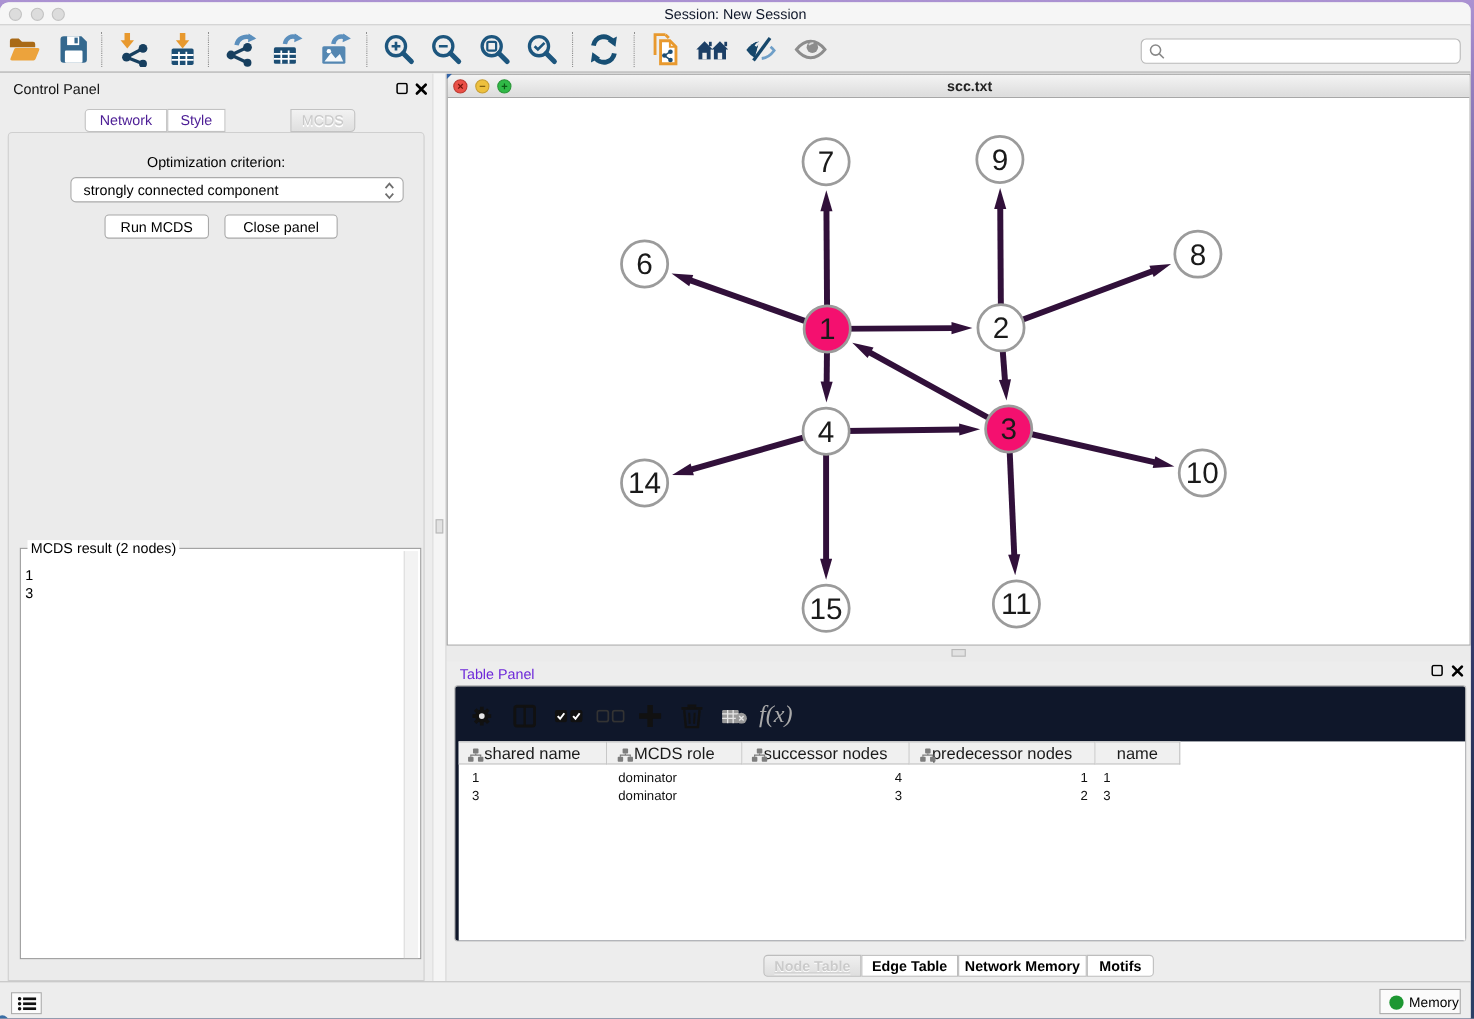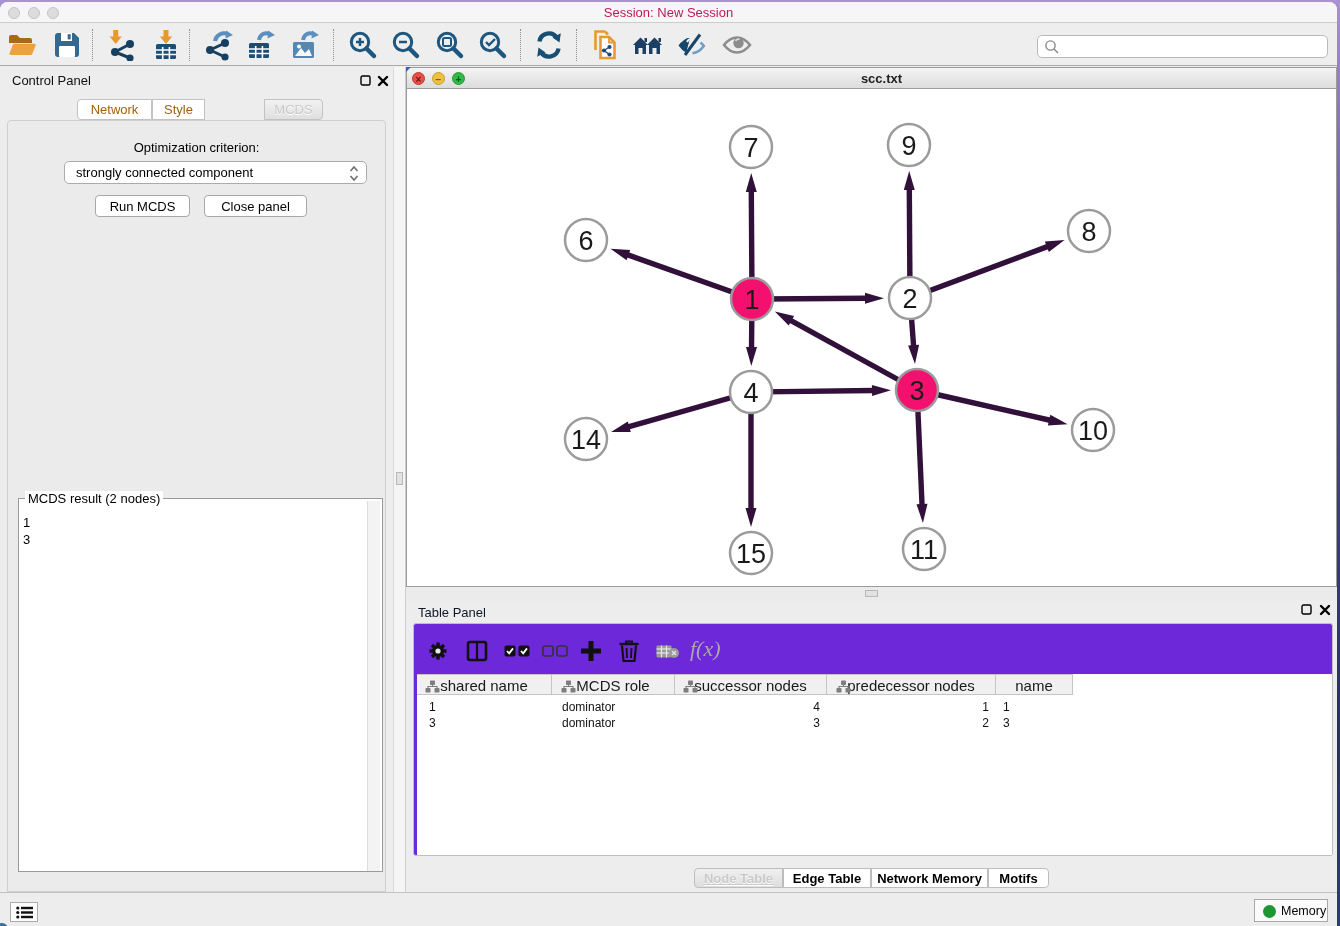--- a/index.html
+++ b/index.html
@@ -4,43 +4,43 @@
 <style>
 * { margin:0; padding:0; box-sizing:border-box; }
 html,body { width:1340px; height:926px; overflow:hidden; }
 body { font-family:"Liberation Sans", sans-serif; position:relative; background:#2c3560; }
 .abs { position:absolute; }
 #desktop { position:absolute; inset:0; background:linear-gradient(180deg,#ab92d2 0%,#9a83c4 6%,#6a5f9a 25%,#3c3f74 55%,#253155 80%,#2b4067 100%); }
 #window { position:absolute; left:0; top:2px; width:1337px; height:924px; background:#ededed; border-radius:8px 8px 0 0; overflow:hidden; }
 
 #titlebar { position:absolute; left:0; top:0; width:1337px; height:21px; background:#f6f6f6; border-bottom:1px solid #cdcdcd; }
 .tl { position:absolute; top:5px; width:12px; height:12px; border-radius:50%; background:#dcdcdc; border:1px solid #c3c3c3; }
-#title-text { position:absolute; top:3px; left:0; width:1337px; text-align:center; font-size:13px; color:#be185d; }
+#title-text { position:absolute; top:3px; left:0; width:1337px; text-align:center; font-size:13px; color:#0f172a; }
 
 #toolbar { position:absolute; left:0; top:22px; width:1337px; height:42px; background:#eeeeee; border-bottom:1px solid #aaaaaa; }
 .sep { position:absolute; top:5px; height:32px; width:0; border-left:1px dotted #8f8f8f; }
 .ticon { position:absolute; top:5px; }
 #searchbox { position:absolute; left:1037px; top:11px; width:291px; height:23px; background:#fff; border:1px solid #b9b9b9; border-radius:5px; }
 
 #cpanel { position:absolute; left:0; top:65px; width:393px; height:825px; background:#ededed; }
 #cp-title { position:absolute; left:12px; top:6px; font-size:13px; color:#111; }
 #cp-body { position:absolute; left:7px; top:53px; width:379px; height:772px; background:#ebebeb; border:1px solid #cfcfcf; border-radius:4px 4px 0 0; }
-.tabbtn { position:absolute; top:32px; height:21px; font-size:13px; color:#a16207; background:#fff; border:1px solid #c2c2c2; text-align:center; line-height:20px; }
+.tabbtn { position:absolute; top:32px; height:21px; font-size:13px; color:#4c1d95; background:#fff; border:1px solid #c2c2c2; text-align:center; line-height:20px; }
 
 #vsplit { position:absolute; left:393px; top:65px; width:13px; height:825px; background:#f5f5f5; border-left:1px solid #dadada; border-right:1px solid #cdcdcd; }
 #hsplit { position:absolute; left:406px; top:585px; width:934px; height:14px; background:#ebebeb; }
 
 #netframe { position:absolute; left:406px; top:65px; width:931px; height:520px; background:#fff; border:1px solid #9b9b9b; }
 #netheader { position:absolute; left:0; top:0; width:929px; height:21px; background:linear-gradient(180deg,#f4f4f4,#dcdcdc); border-bottom:1px solid #9e9e9e; border-radius:3px 3px 0 0; }
 .mac { position:absolute; top:3.5px; width:13px; height:13px; border-radius:50%; font-size:10px; line-height:13px; text-align:center; font-weight:bold; }
 #nettitle { position:absolute; left:10px; top:3px; width:929px; text-align:center; font-weight:bold; font-size:13px; color:#222; }
 
 #tpanel { position:absolute; left:406px; top:599px; width:934px; height:291px; background:#ededed; }
-#tp-title { position:absolute; left:12px; top:4px; font-size:13px; color:#0f172a; }
-#tp-box { position:absolute; left:7px; top:22px; width:920px; height:233px; background:#6d28d9; border:1px solid #bfbfbf; border-radius:3px;padding-left:18px; }
+#tp-title { position:absolute; left:12px; top:4px; font-size:13px; color:#6d28d9; }
+#tp-box { position:absolute; left:7px; top:22px; width:920px; height:233px; background:#0f172a; border:1px solid #bfbfbf; border-radius:3px;padding-left:18px; }
 #tp-table { position:absolute; left:3px; top:50px; width:915px; height:181px; background:#fff; }
 .hicon { position:absolute; top:6px; }
 .th { position:absolute; top:0; height:21px; background:#f0f0f0; border-right:1px solid #c4c4c4; border-bottom:1px solid #c4c4c4; font-size:15px; color:#1a1a1a; text-align:center; line-height:21px; }
 .td { position:absolute; font-size:12px; color:#111; height:16px; line-height:16px; }
 
 .btab { position:absolute; top:0; height:20px; background:#fff; border:1px solid #bdbdbd; font-size:13px; font-weight:bold; text-align:center; line-height:19px; color:#000; }
 
 #statusbar { position:absolute; left:0; top:890px; width:1337px; height:34px; background:#ededed; border-top:1px solid #c2c2c2;text-align:center; }
 </style>
 </head>

